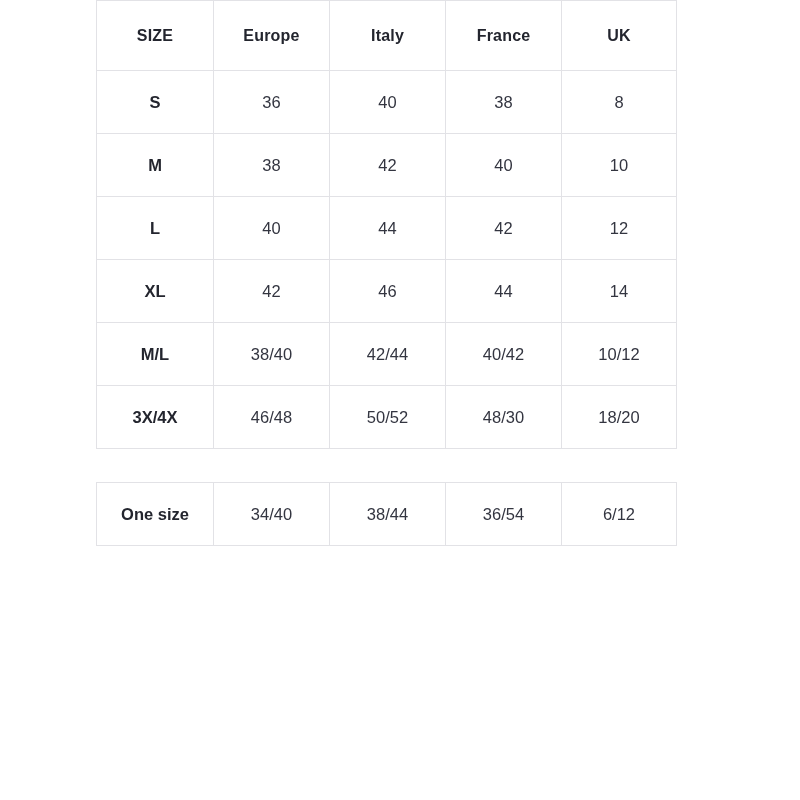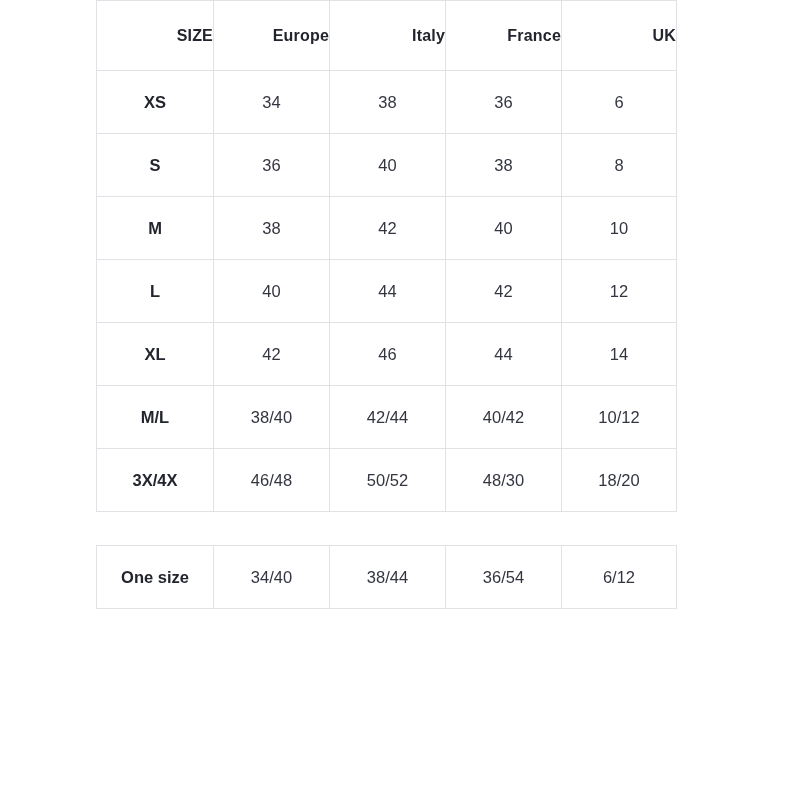--- a/index.html
+++ b/index.html
@@ -46,21 +46,20 @@
     font-weight: 400;
     color: #333540;
     padding: 0;
   }
   table.size-table thead th {
     font-weight: 700;
     font-size: 16px;
     letter-spacing: 0.2px;
     color: #23252e;
     height: 69px;
-    text-align: right;
   }
   table.size-table tbody td.rowhead {
     font-weight: 700;
     font-size: 16.5px;
     color: #23252e;
   }
   .spacer {
     height: 33px;
   }
   table.extra-table td.rowhead {
@@ -86,27 +85,20 @@
       <thead>
         <tr>
           <th>SIZE</th>
           <th>Europe</th>
           <th>Italy</th>
           <th>France</th>
           <th>UK</th>
         </tr>
       </thead>
       <tbody>
-        <tr>
-          <td class="rowhead">XS</td>
-          <td>34</td>
-          <td>38</td>
-          <td>36</td>
-          <td>6</td>
-        </tr>
         <tr>
           <td class="rowhead">S</td>
           <td>36</td>
           <td>40</td>
           <td>38</td>
           <td>8</td>
         </tr>
         <tr>
           <td class="rowhead">M</td>
           <td>38</td>

